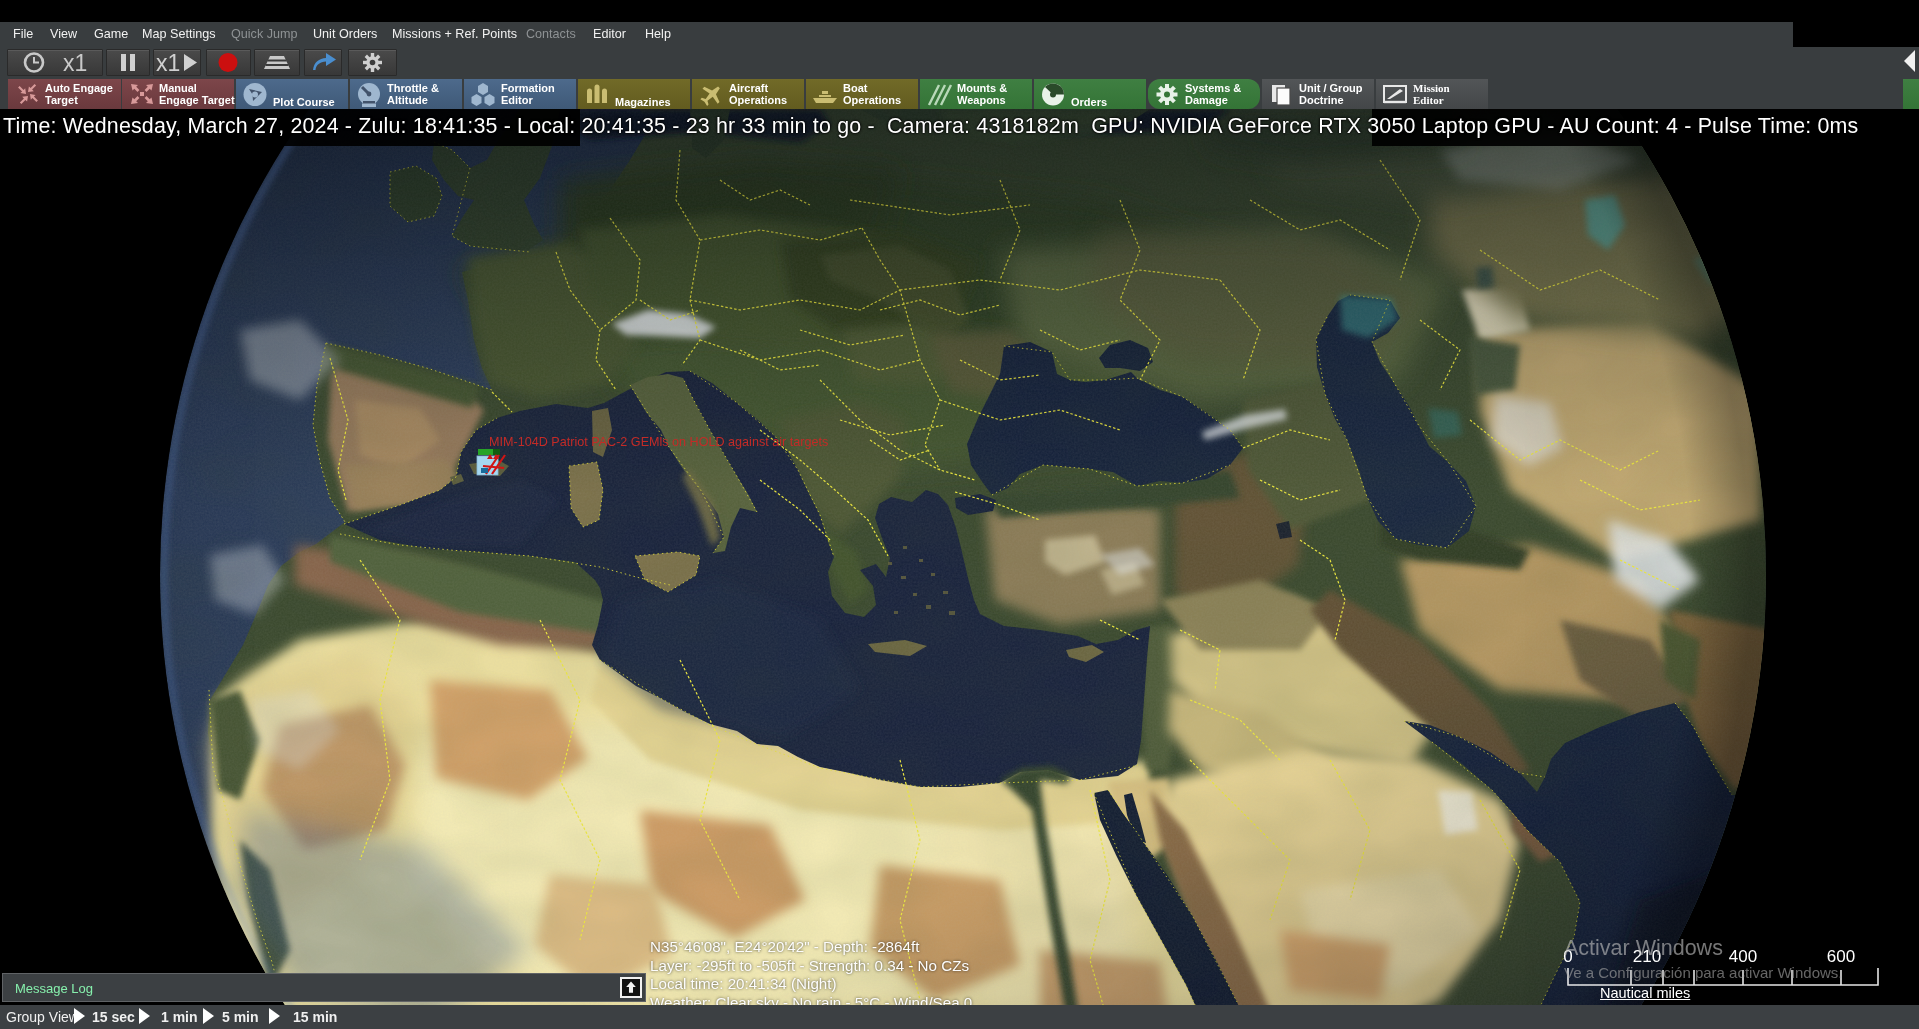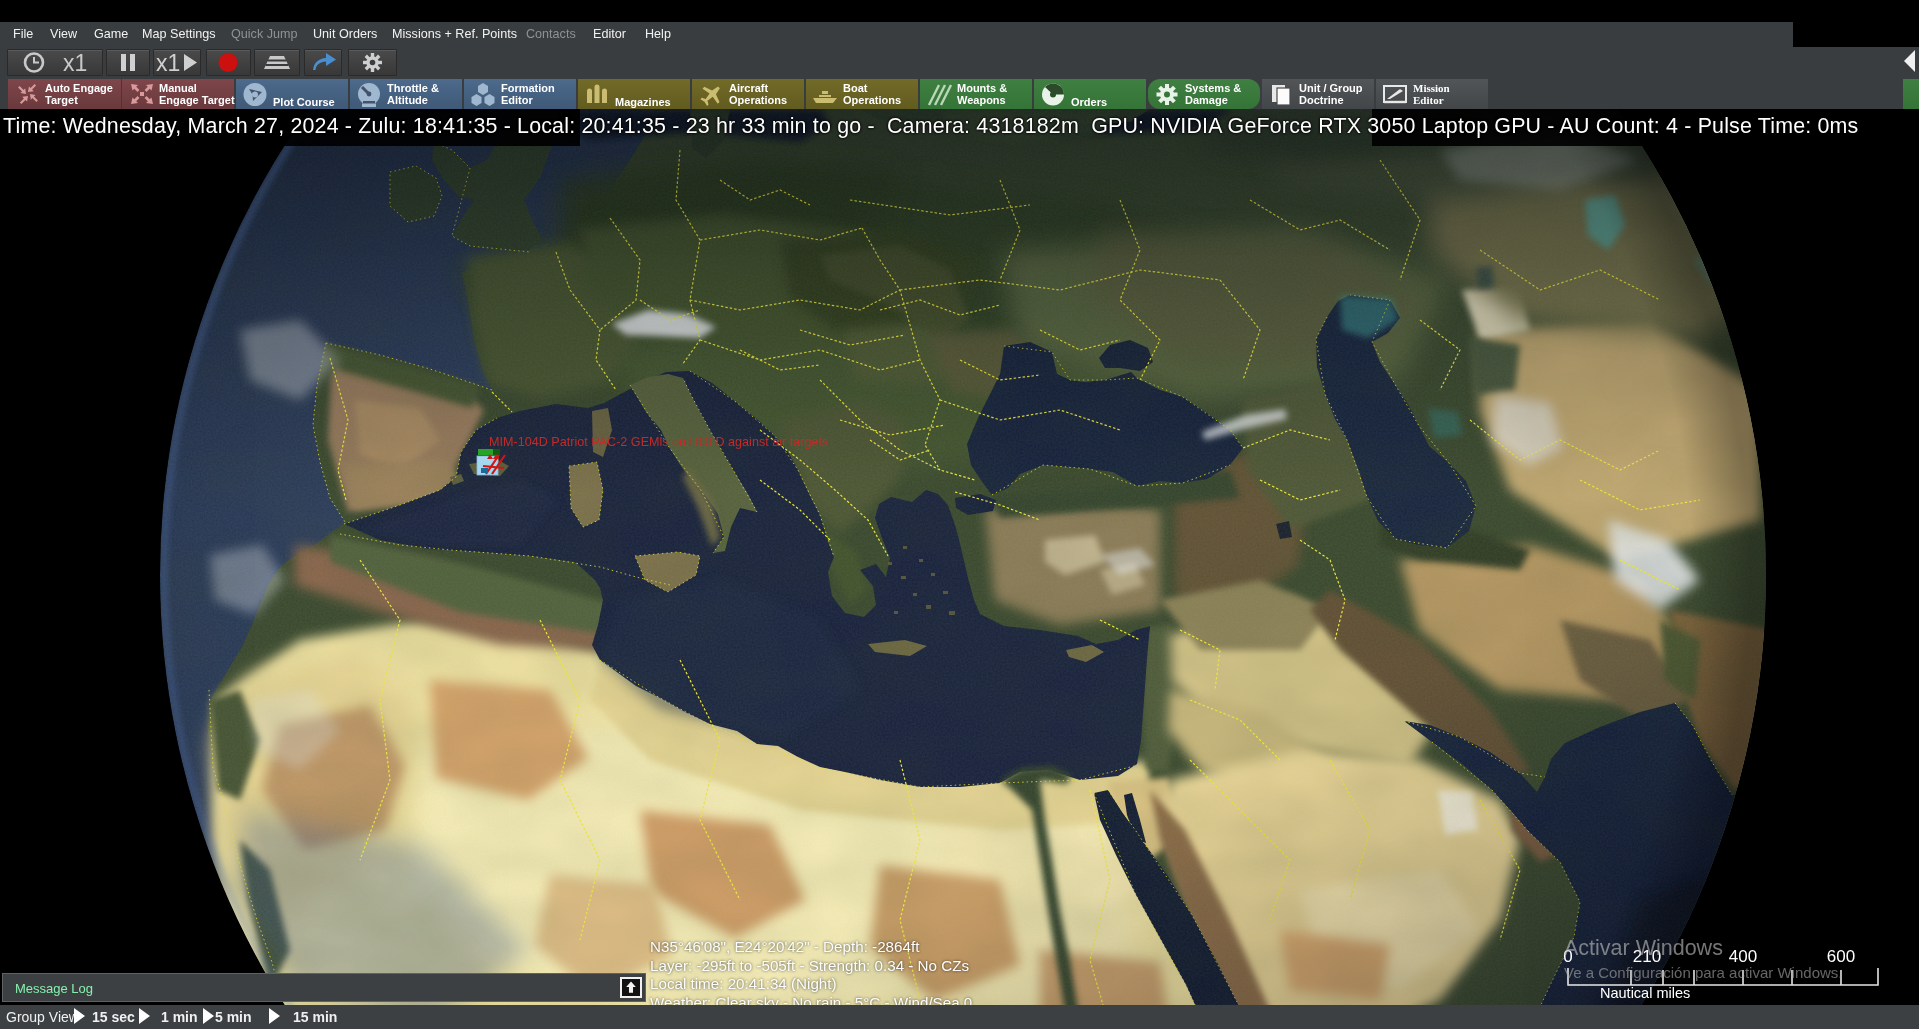--- a/index.html
+++ b/index.html
@@ -32,21 +32,21 @@
 #map { position:absolute; left:0; top:109px; width:1919px; height:920px; background:#000; }
 
 #timetext { position:absolute; left:3px; top:114px; width:1916px; font-size:21.4px; letter-spacing:0.18px; color:#fff; white-space:nowrap;
   text-shadow:0 0 3px #000, 0 0 2px #000; }
 
 #info { position:absolute; left:650px; top:938px; font-size:15.2px; color:#fdfdfd; line-height:18.5px;
   text-shadow:0 0 3px rgba(0,0,0,0.7); }
 
 #activar1 { position:absolute; left:1564px; top:936px; font-size:21.5px; color:rgba(190,190,190,0.62); }
 #activar2 { position:absolute; left:1564px; top:964px; font-size:15px; color:rgba(170,170,170,0.6); }
-#nautical { position:absolute; left:1600px; top:985px; font-size:14.5px; color:#fff; }
+#nautical { position:absolute; left:1600px; top:985px; font-size:14.5px; color:#fff;text-decoration:underline; }
 
 #msglog { position:absolute; left:2px; top:973px; width:644px; height:29px; background:#3c4043; border:1px solid #606366; }
 #msglog .t { position:absolute; left:12px; top:7px; font-size:13px; color:#86efac; }
 #msgbtn { position:absolute; right:3px; top:3px; width:22px; height:21px; background:#111; border:2px solid #f0f0f0; }
 
 #bottombar { position:absolute; left:0; top:1005px; width:1919px; height:24px; background:#3c4043; color:#f0f0f0; font-size:14px; }
 #bottombar span { position:absolute; top:4px; }
 #bottombar b { position:absolute; top:4px; }
 .ptri { position:absolute; top:3px; width:0; height:0; border-left:11px solid #fff; border-top:8px solid transparent; border-bottom:8px solid transparent; }
 </style>
@@ -647,17 +647,17 @@
     </svg>
   </div>
 
   <div id="bottombar">
     <span style="left:6px;">Group View</span>
     <div class="ptri" style="left:74px;"></div>
     <b style="left:92px;">15 sec</b>
     <div class="ptri" style="left:139px;"></div>
     <b style="left:161px;">1 min</b>
     <div class="ptri" style="left:203px;"></div>
-    <b style="left:215px;text-align:center;">5 min</b>
+    <b style="left:222px;text-align:center;">5 min</b>
     <div class="ptri" style="left:269px;"></div>
     <b style="left:293px;">15 min</b>
   </div>
 </div>
 
 </body></html>

